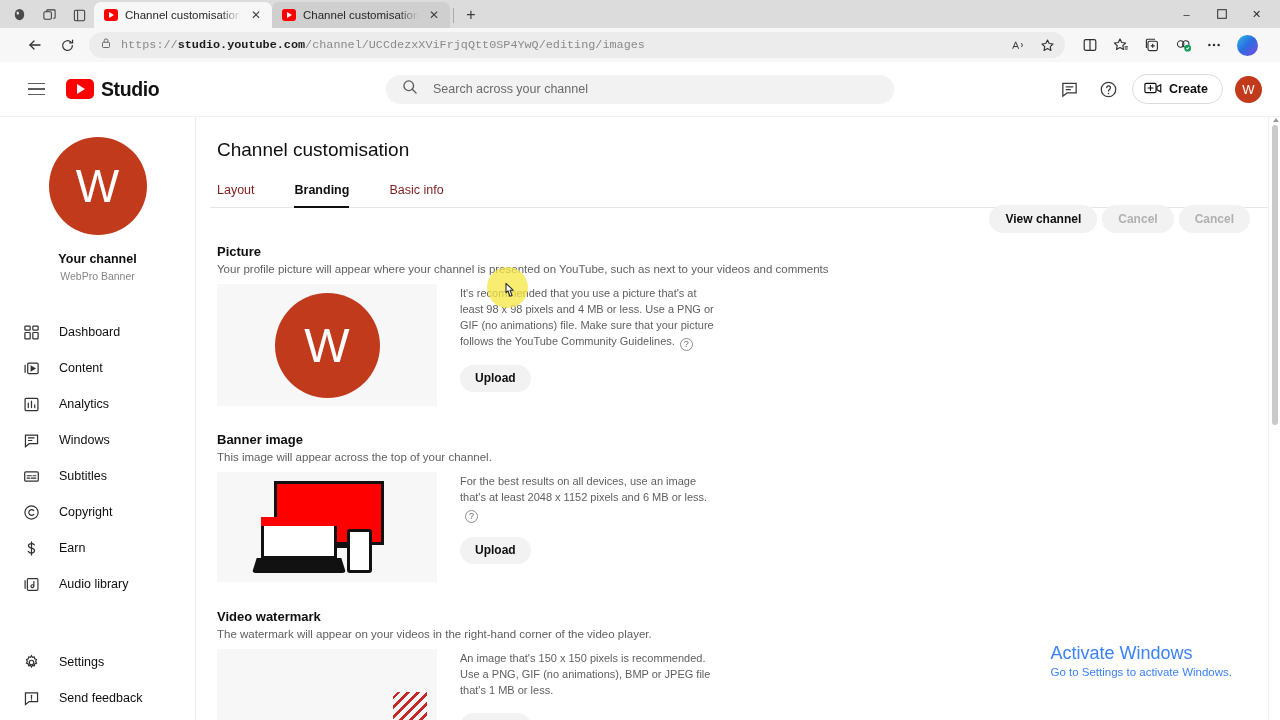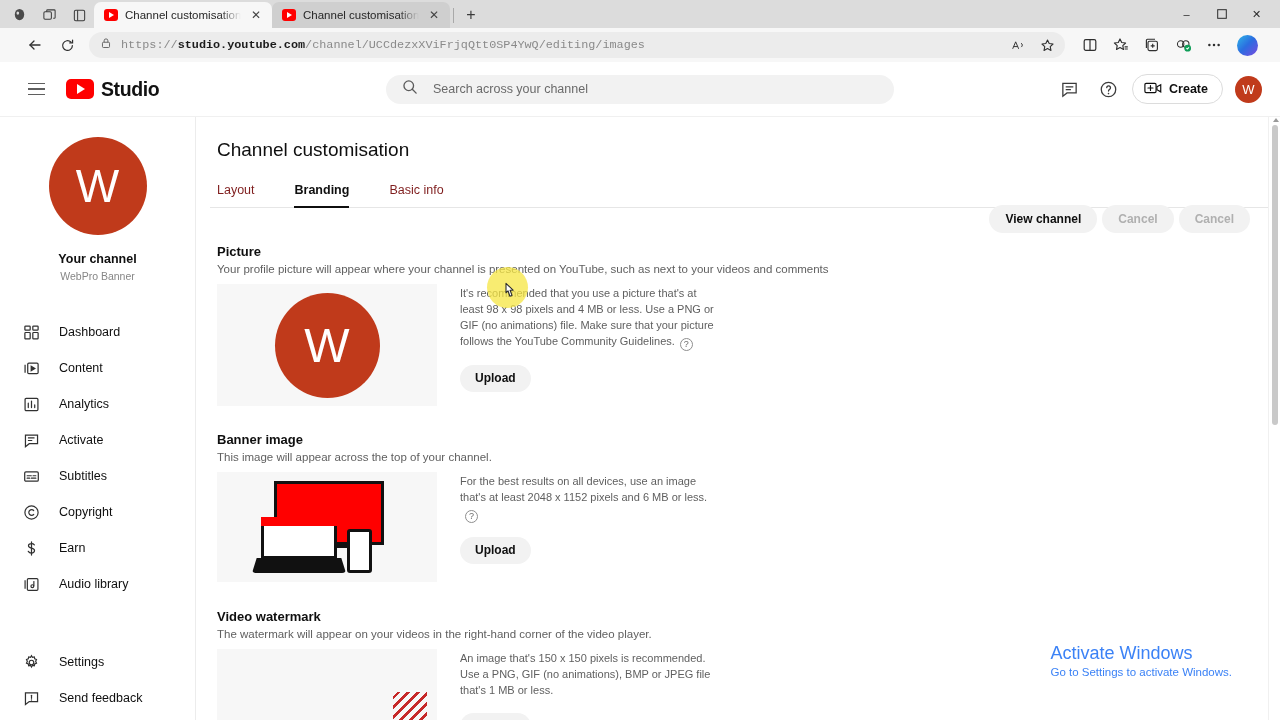--- a/index.html
+++ b/index.html
@@ -486,21 +486,21 @@
         </span>
         <span>Analytics</span>
       </div>
       <div class="nav-item">
         <span class="nav-ic">
           <svg width="17" height="17" viewBox="0 0 18 18" fill="none" stroke="#313131" stroke-width="1.3">
               <path d="M2.6 3.2h12.8v9.2H6.6L2.6 15.6z"></path>
               <path d="M5.2 6.2h7M5.2 9h4.6"></path>
             </svg>
         </span>
-        <span>Activate</span>
+        <span>Windows</span>
       </div>
       <div class="nav-item">
         <span class="nav-ic">
           <svg width="17" height="17" viewBox="0 0 18 18" fill="none" stroke="#313131" stroke-width="1.3">
               <rect x="1.8" y="4" width="14.4" height="10" rx="1.3"></rect>
               <path d="M4.4 8.2h4.4M10.6 8.2h3M4.4 10.8h2.6M8.8 10.8h4.8" stroke-linecap="round"></path>
             </svg>
         </span>
         <span>Subtitles</span>
       </div>

